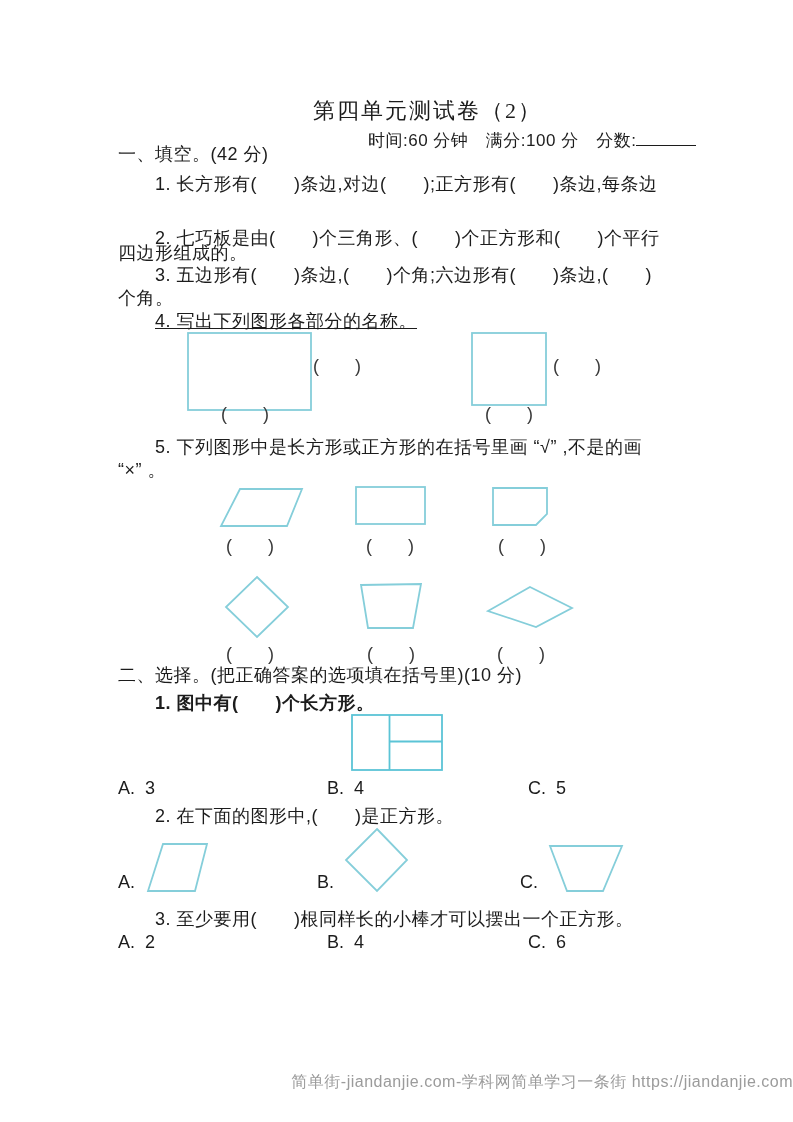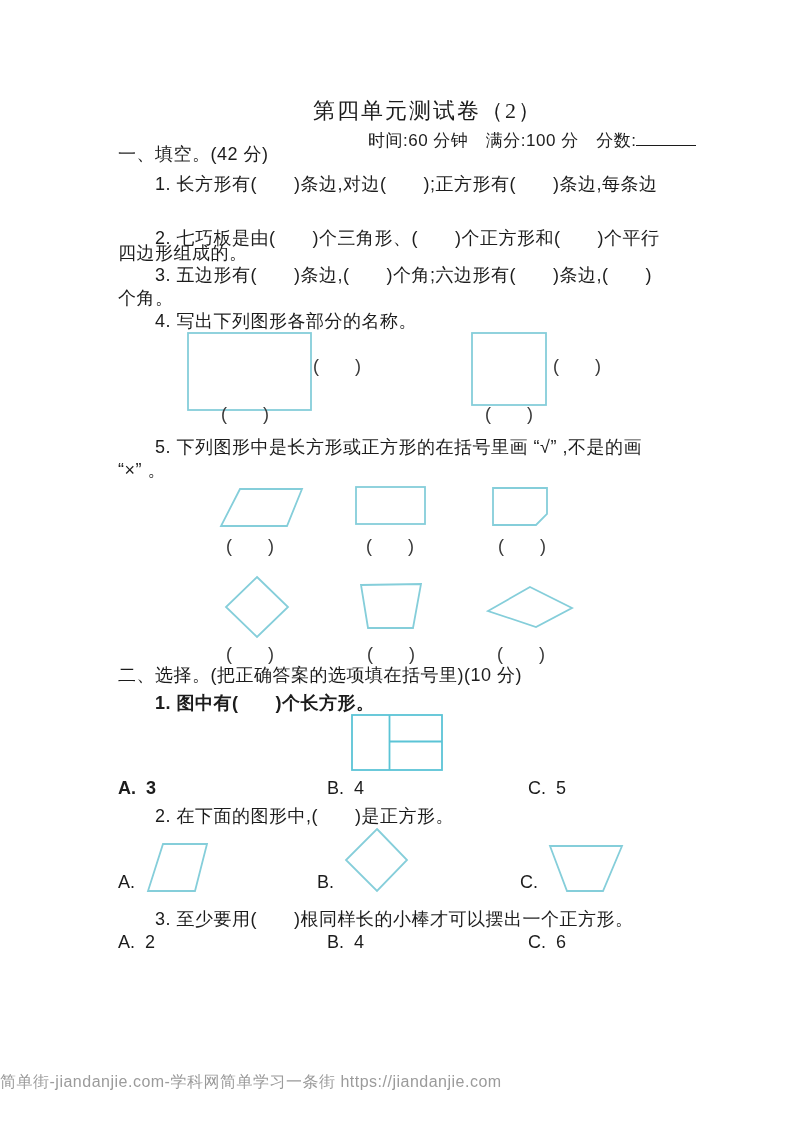--- a/index.html
+++ b/index.html
@@ -17,39 +17,39 @@
   .meta{font-size:17px;}
   .blank{
     display:inline-block;width:60px;height:14px;
     border-bottom:1.5px solid var(--text,#1c1c1c);vertical-align:baseline;
   }
   .bracket{position:absolute;white-space:pre;font-size:18px;line-height:20px;color:#3a3a3a;}
   .opt{position:absolute;white-space:pre;font-size:18px;line-height:22px;}
   .shape{position:absolute;}
   .shape rect,.shape polygon,.shape line{fill:none;stroke-width:1.8px;}
   .footer{
-    position:absolute;left:0;top:1072px;width:100%;text-align:left;
+    position:absolute;left:0;top:1072px;width:100%;text-align:right;
     font-size:16px;letter-spacing:0.5px;color:var(--footer,#9b9b9b);
   }
 </style>
 </head>
 <body>
 
 <div class="page">
 
   <div class="line title" style="left:313px;top:98px;">第四单元测试卷（2）</div>
   <div class="line meta" style="left:368px;top:130px;"><span>时间:60 分钟　满分:100 分　分数:</span><span class="blank"></span></div>
 
   <div class="line" style="left:118px;top:143px;text-align:right;">一、填空。(42 分)</div>
   <div class="line" style="left:155px;top:173px;">1. 长方形有(　　)条边,对边(　　);正方形有(　　)条边,每条边</div>
   <div class="line" style="left:155px;top:227px;">2. 七巧板是由(　　)个三角形、(　　)个正方形和(　　)个平行</div>
   <div class="line" style="left:118px;top:242px;">四边形组成的。</div>
   <div class="line" style="left:155px;top:264px;">3. 五边形有(　　)条边,(　　)个角;六边形有(　　)条边,(　　)</div>
   <div class="line" style="left:118px;top:287px;">个角。</div>
-  <div class="line" style="left:155px;top:310px;">4. 写出下列图形各部分的名称。</div>
+  <div class="line" style="left:155px;top:310px;text-decoration:underline;">4. 写出下列图形各部分的名称。</div>
 
   <svg class="shape" style="left:186px;top:331px;" width="127" height="81">
     <rect x="2" y="2" width="123" height="77" stroke="#85CEDA"></rect>
   </svg>
   <span class="bracket" style="left:313px;top:356px;">(　　)</span>
   <span class="bracket" style="left:221px;top:404px;">(　　)</span>
   <svg class="shape" style="left:470px;top:331px;" width="78" height="76">
     <rect x="2" y="2" width="74" height="72" stroke="#85CEDA"></rect>
   </svg>
   <span class="bracket" style="left:553px;top:356px;">(　　)</span>
@@ -86,21 +86,21 @@
 
   <div class="line" style="left:118px;top:664px;">二、选择。(把正确答案的选项填在括号里)(10 分)</div>
   <div class="line" style="left:155px;top:692px;font-weight:bold;">1. 图中有(　　)个长方形。</div>
 
   <svg class="shape" style="left:350px;top:712px;" width="96" height="62">
     <rect x="2" y="3" width="90" height="55" stroke="#5BC4D6"></rect>
     <line x1="39.5" y1="3" x2="39.5" y2="58" stroke="#5BC4D6"></line>
     <line x1="39.5" y1="29.5" x2="92" y2="29.5" stroke="#5BC4D6"></line>
   </svg>
 
-  <span class="opt" style="left:118px;top:777px;font-weight:bold;">A.  3</span>
+  <span class="opt" style="left:118px;top:777px;">A.  3</span>
   <span class="opt" style="left:327px;top:777px;">B.  4</span>
   <span class="opt" style="left:528px;top:777px;">C.  5</span>
 
   <div class="line" style="left:155px;top:805px;">2. 在下面的图形中,(　　)是正方形。</div>
 
   <span class="opt" style="left:118px;top:871px;">A.</span>
   <svg class="shape" style="left:142px;top:838px;" width="70" height="58">
     <polygon points="21,6 65,6 53,53 6,53" stroke="#85CEDA"></polygon>
   </svg>
   <span class="opt" style="left:317px;top:871px;">B.</span>

